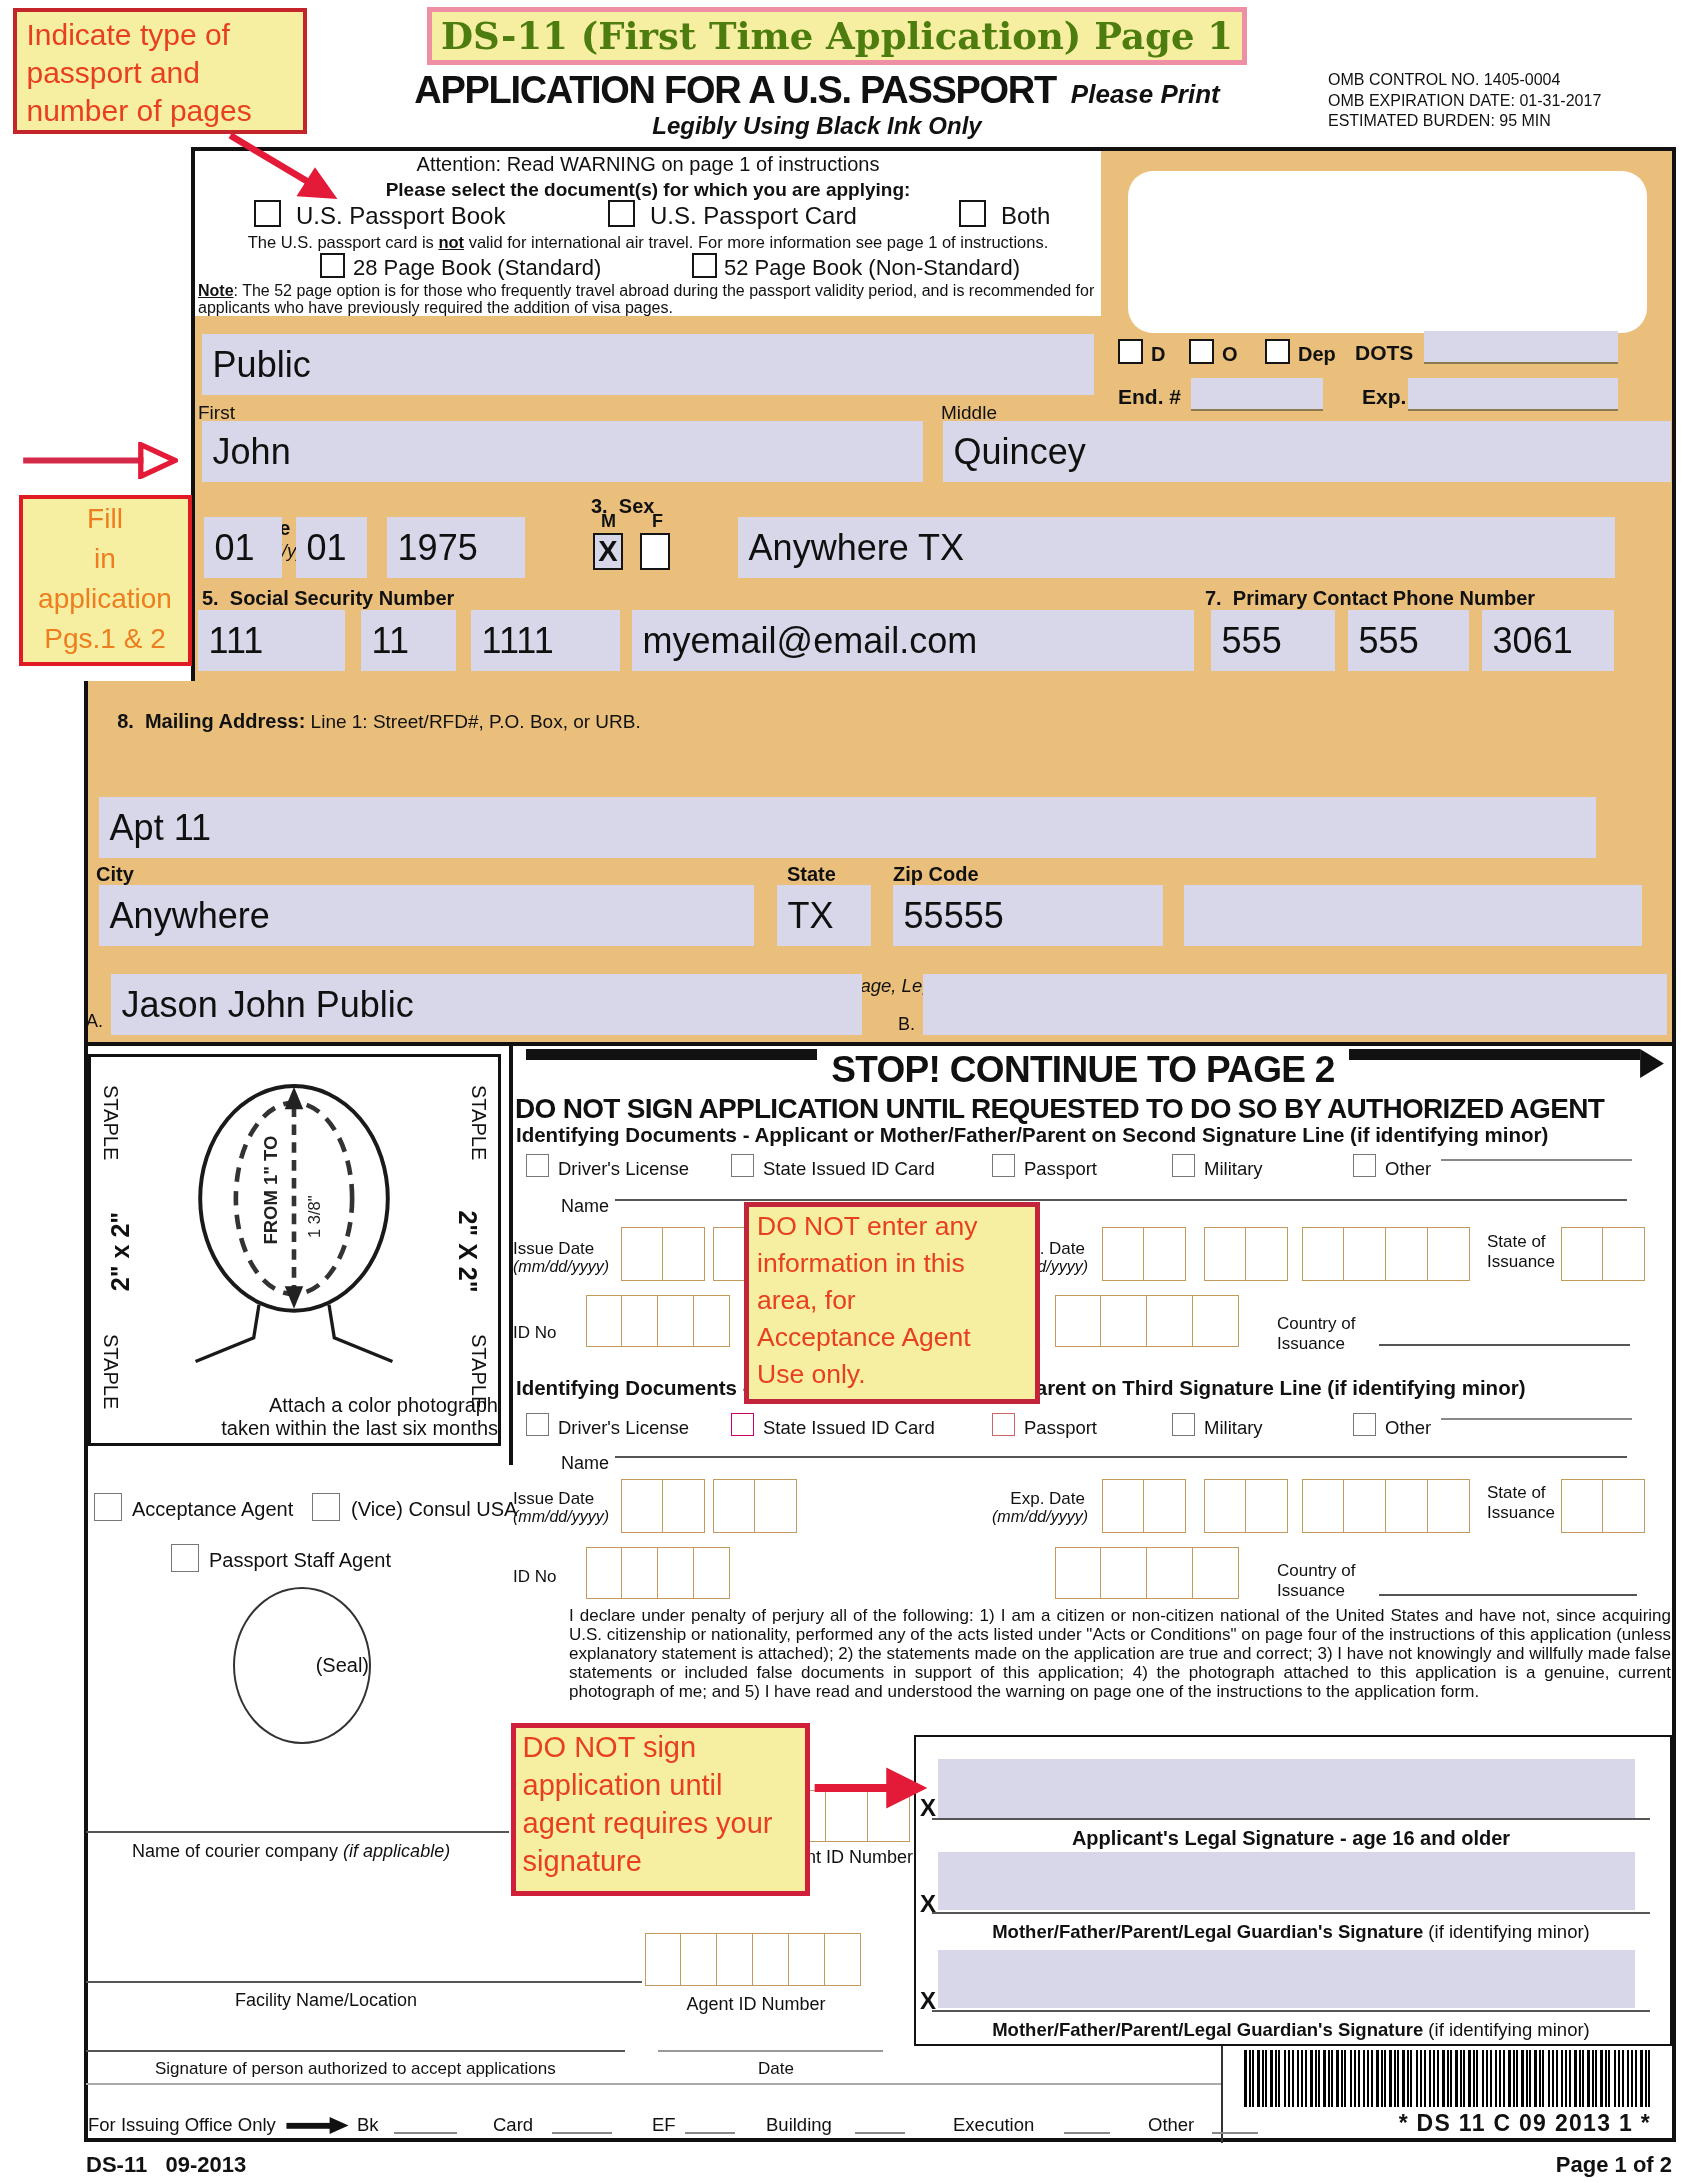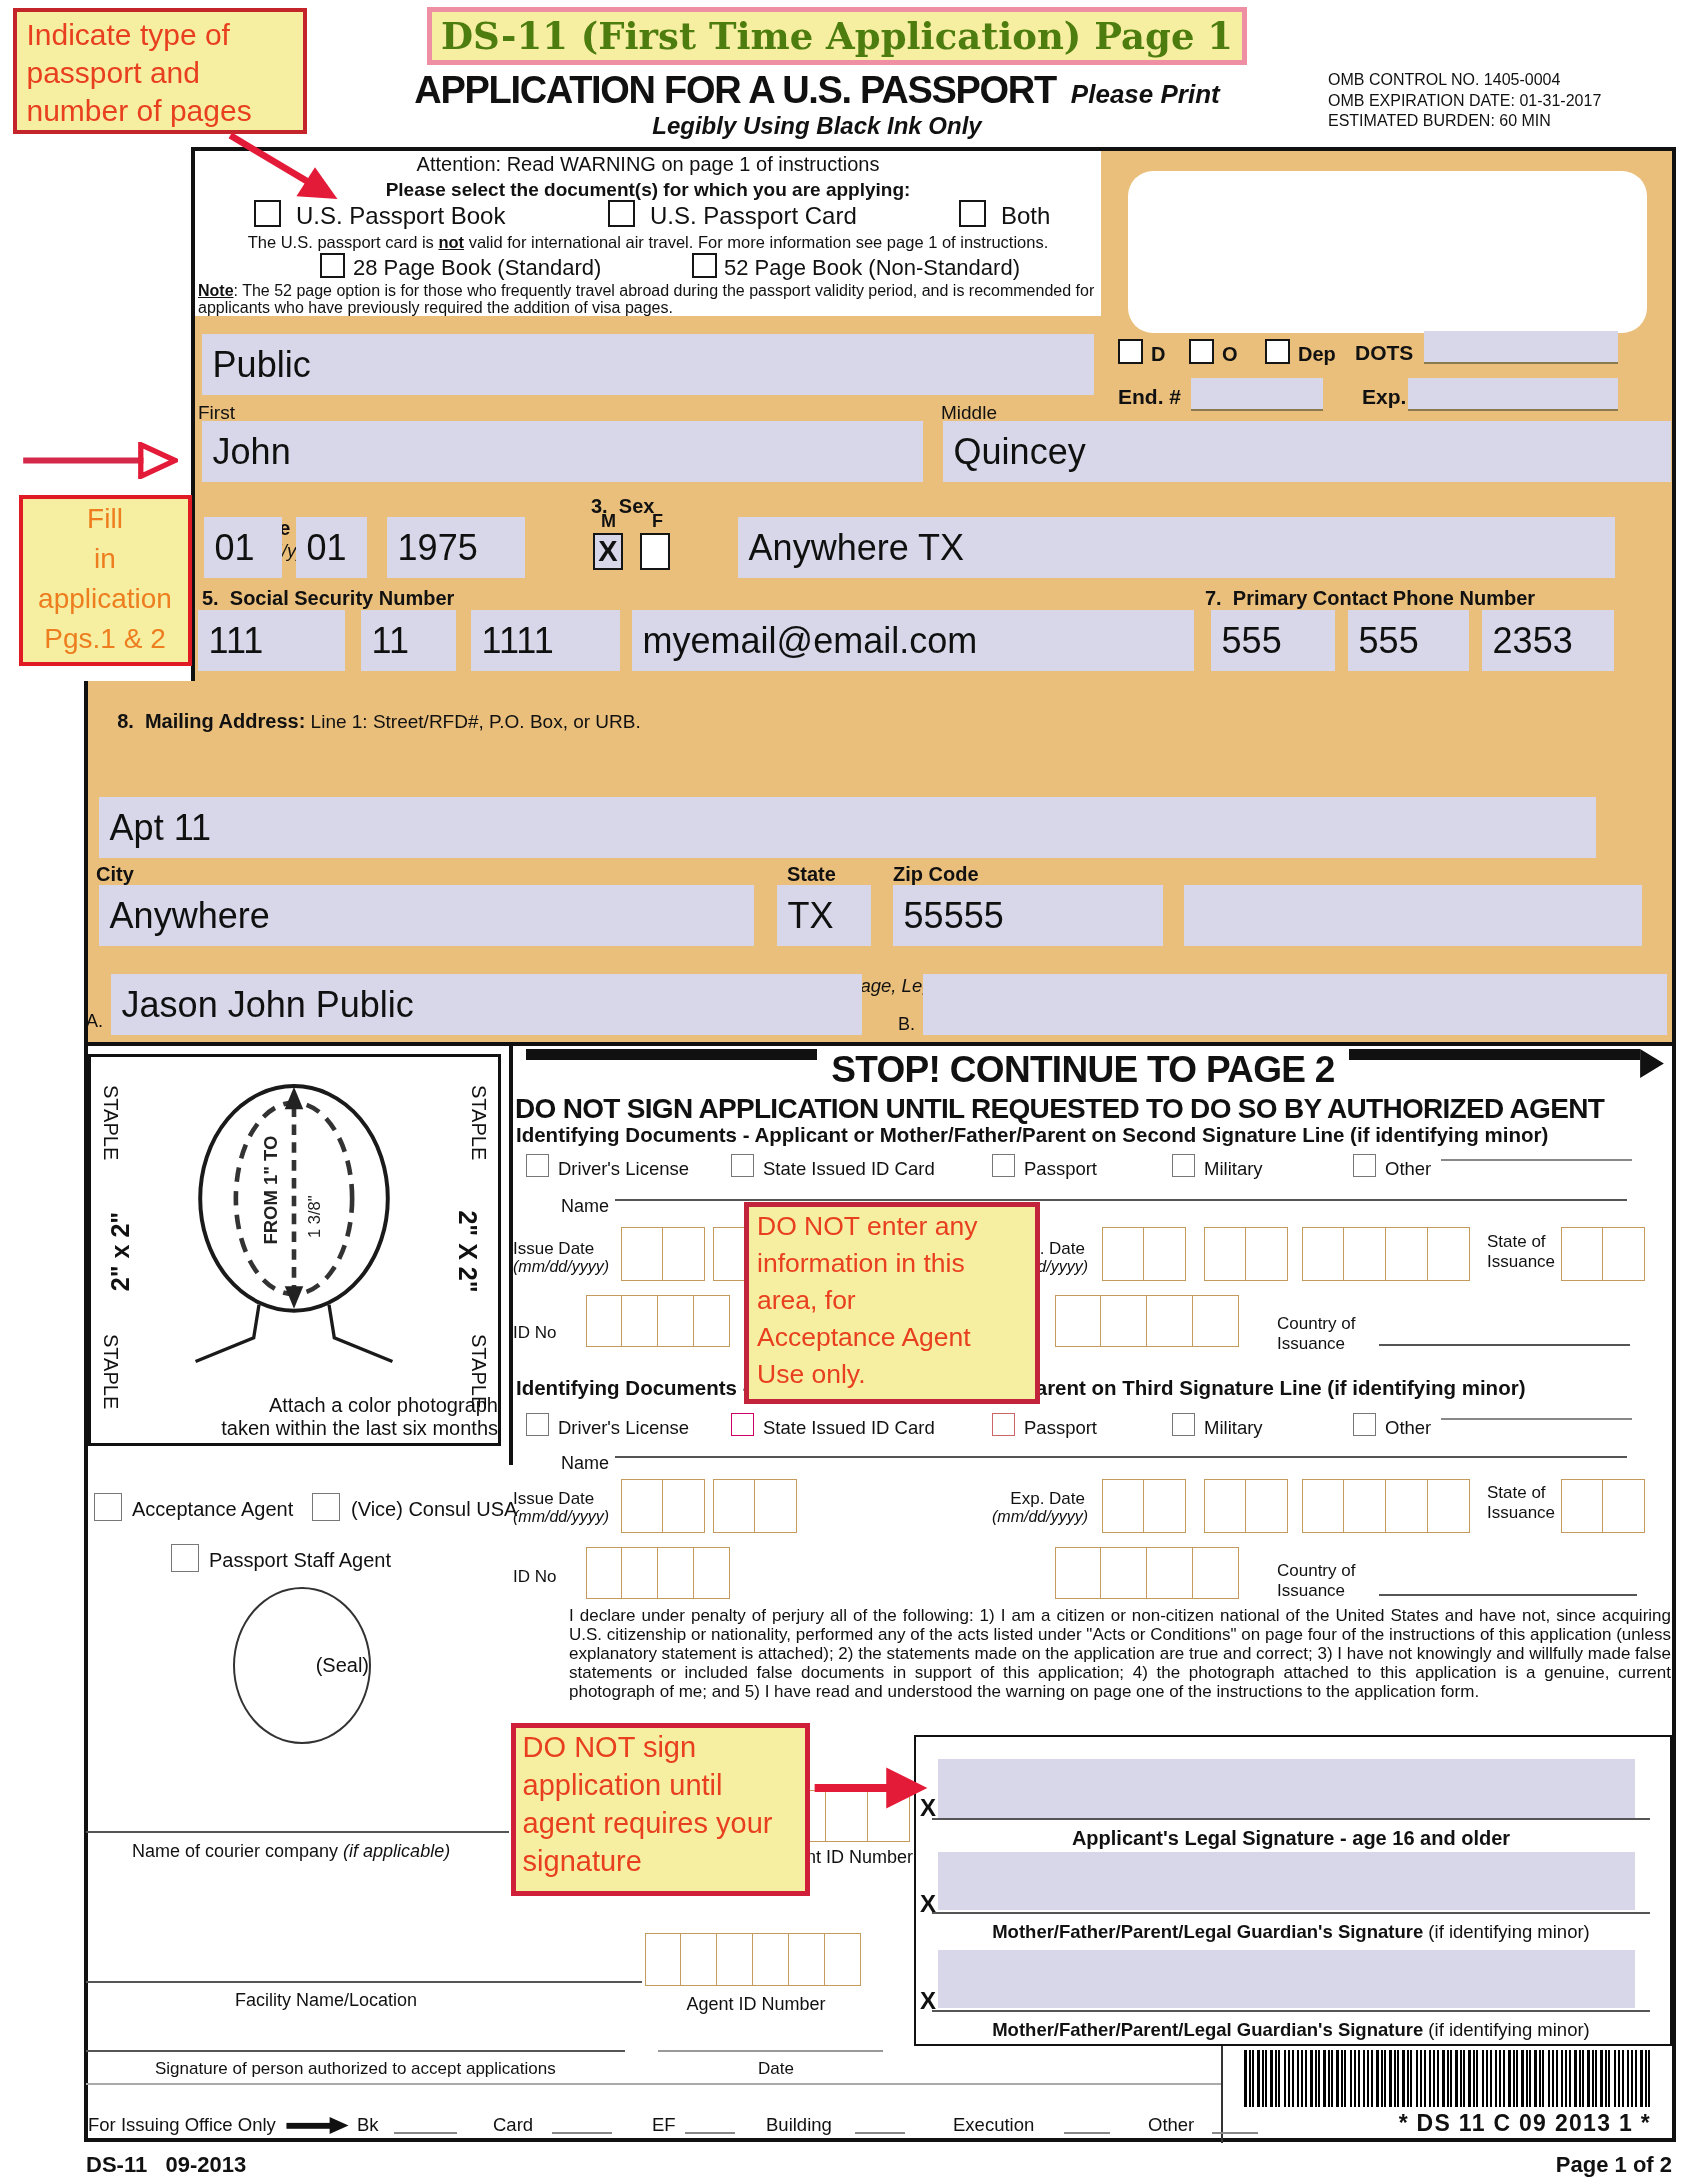--- a/index.html
+++ b/index.html
@@ -48,21 +48,21 @@
 
   <div class="a" style="left:344px;top:69px;width:946px;text-align:center;white-space:nowrap;">
     <span class="b" style="font-size:38px;letter-spacing:-1.3px;">APPLICATION FOR A U.S. PASSPORT</span>
     <span class="b i" style="font-size:26px;margin-left:12px;">Please Print</span>
   </div>
   <div class="a b i" style="left:344px;top:112px;width:946px;text-align:center;font-size:24px;">Legibly Using Black Ink Only</div>
 
   <div class="a" style="left:1328px;top:70px;font-size:16px;line-height:20.5px;">
     <div>OMB CONTROL NO. 1405-0004</div>
     <div>OMB EXPIRATION DATE:  01-31-2017</div>
-    <div>ESTIMATED BURDEN: 60 MIN</div>
+    <div>ESTIMATED BURDEN: 95 MIN</div>
   </div>
 
   <div class="a" style="left:195px;top:153px;width:906px;text-align:center;font-size:20px;">Attention: Read WARNING on page 1 of instructions</div>
   <div class="a b" style="left:195px;top:179px;width:906px;text-align:center;font-size:19px;">Please select the document(s) for which you are applying:</div>
 
   <div class="cb" style="left:254px;top:200px;width:26.5px;height:26.5px;"></div>
   <div class="lbl" style="left:296px;top:202px;font-size:24px;">U.S. Passport Book</div>
   <div class="cb" style="left:608px;top:200px;width:26.5px;height:26.5px;"></div>
   <div class="lbl" style="left:650px;top:202px;font-size:24px;">U.S. Passport Card</div>
   <div class="cb" style="left:959px;top:200px;width:26.5px;height:26.5px;"></div>
@@ -155,21 +155,21 @@
   <div class="field" style="left:632px;top:610px;width:562px;height:61px;">
     <span>myemail@email.com</span>
   </div>
   <div class="field" style="left:1211px;top:610px;width:124px;height:61px;">
     <span>555</span>
   </div>
   <div class="field" style="left:1348px;top:610px;width:121px;height:61px;">
     <span>555</span>
   </div>
   <div class="field" style="left:1482px;top:610px;width:132px;height:61px;">
-    <span>2353</span>
+    <span>3061</span>
   </div>
 
   <div class="lbl" style="left:96px;top:688px;">
     <span class="b" style="font-size:20px;">8.  Mailing Address:</span><span style="font-size:19px;"> Line 1: Street/RFD#, P.O. Box, or URB.</span>
   </div>
   <div class="lbl" style="left:96px;top:777px;font-size:18px;">
     <span>Address Line 2: </span><span class="b">Clearly label </span><span>Apartment, Company, Suite, Unit, Building, Floor, In Care Of or Attention if applicable. </span><span class="i">(e.g., In Care Of - Jane Doe, Apt # 100)</span>
   </div>
   <div class="field" style="left:99px;top:797px;width:1497px;height:61px;">
     <span>Apt 11</span>

